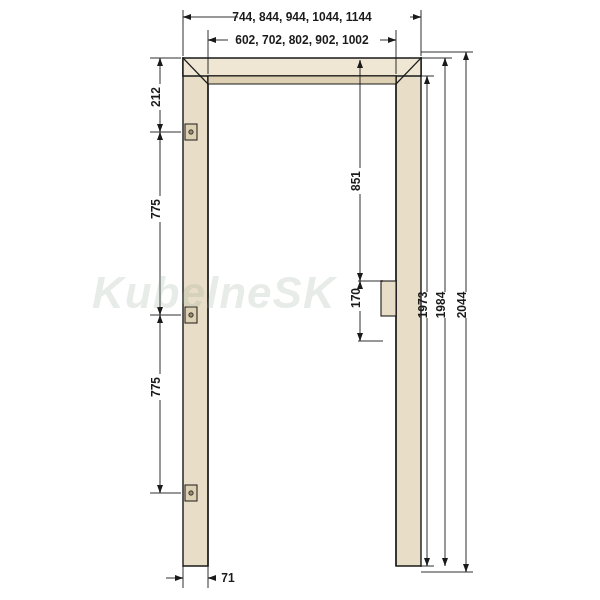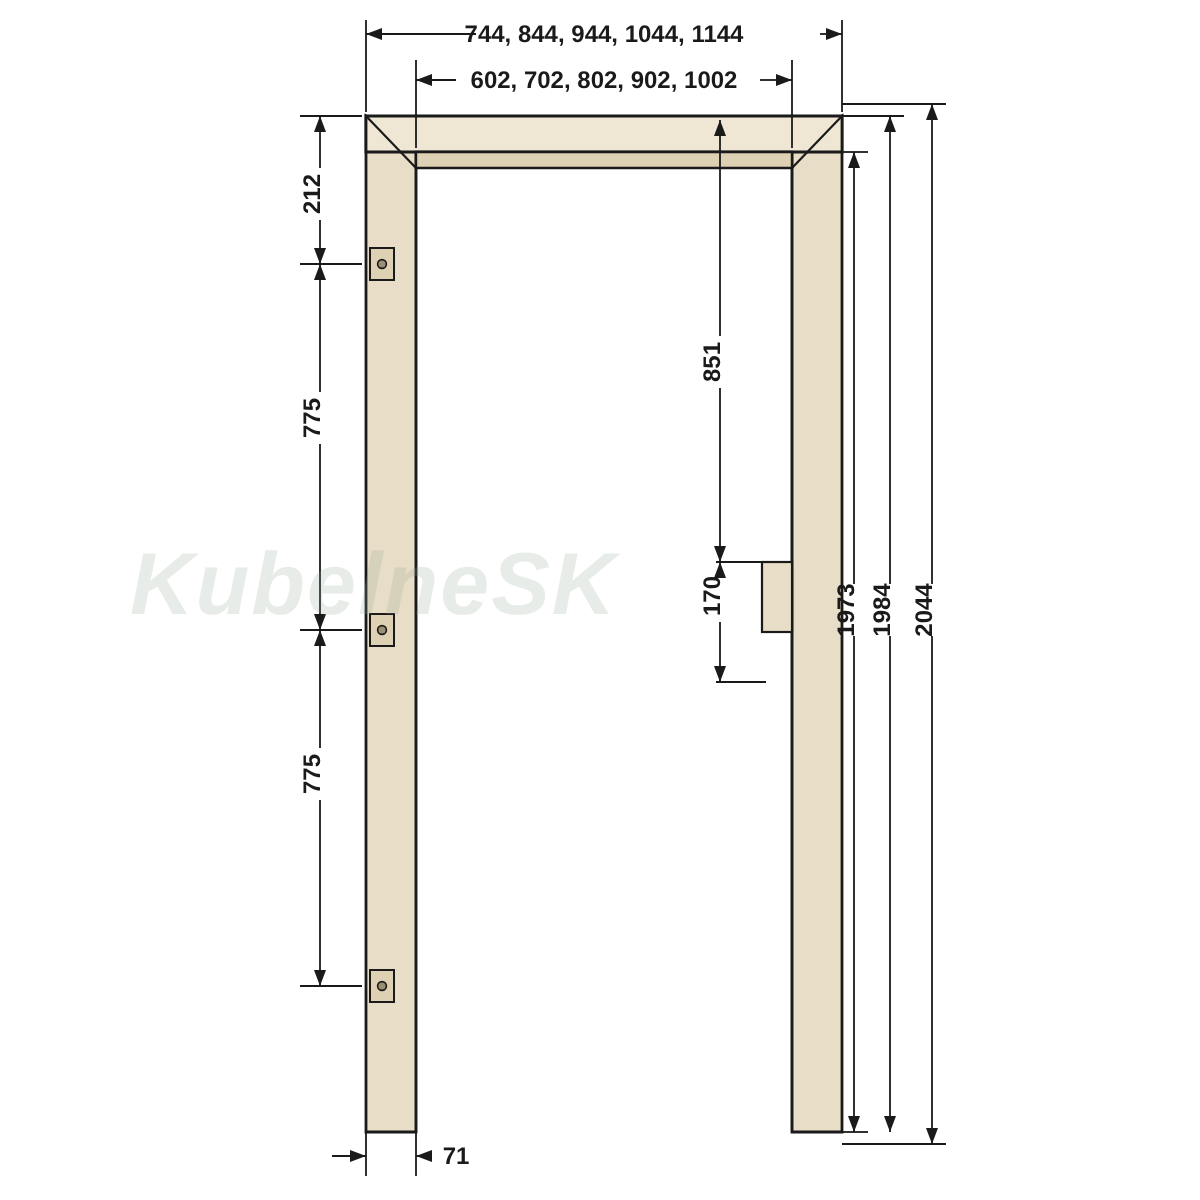--- a/index.html
+++ b/index.html
@@ -12,21 +12,21 @@
   #stage{position:relative;width:600px;height:456px;}
   svg{display:block;position:absolute;top:0;left:0;}
   .dimtext{
     font-family:"Liberation Sans", sans-serif;
     font-size:12px;
     font-weight:bold;
     fill:#1a1a1a;
   }
   .watermark{
     position:absolute;
-    left:65px;
+    left:92px;
     top:268px;
     font-family:"Liberation Sans", sans-serif;
     font-size:44px;
     font-weight:bold;
     font-style:italic;
     color:rgba(150,170,150,0.22);
     letter-spacing:1px;
     white-space:nowrap;
     user-select:none;
     pointer-events:none;

